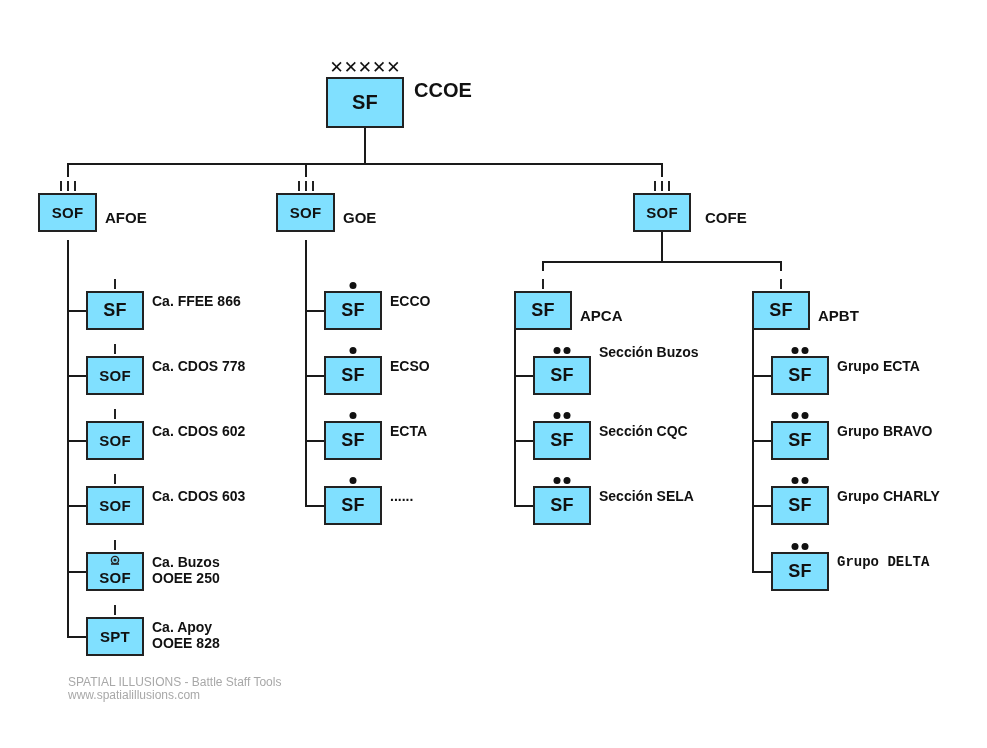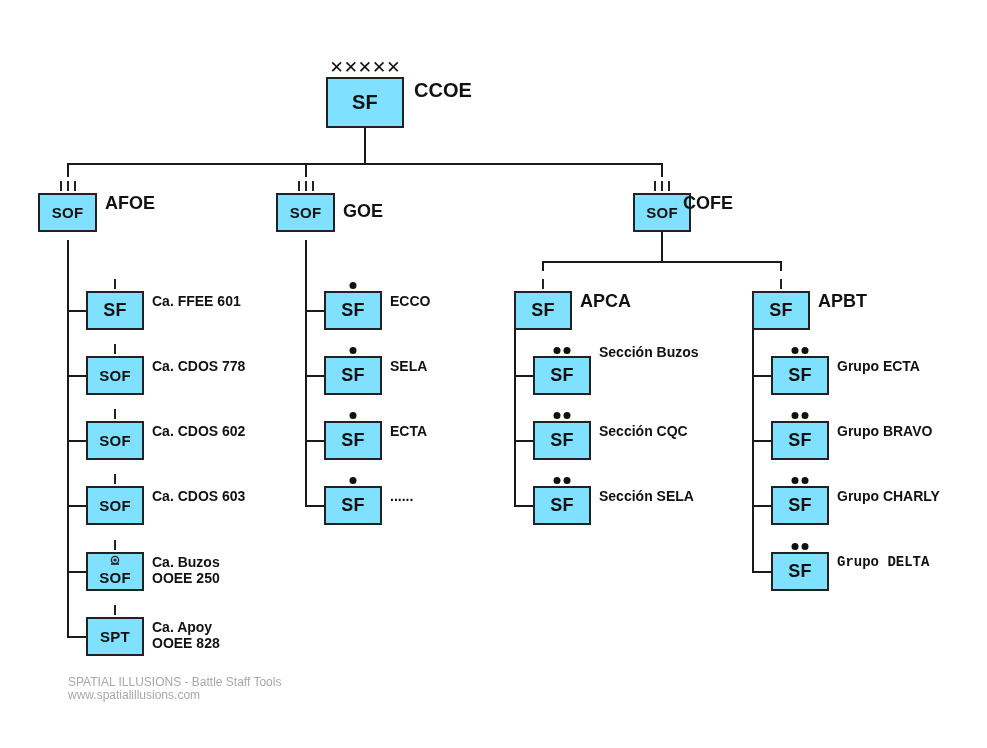--- a/index.html
+++ b/index.html
@@ -28,21 +28,21 @@
     gap: 4px; height: 12px; transform: translateX(-50%);
   }
   .echelon .bar { width: 2px; height: 10px; background: #222; }
   .echelon .dot { width: 7px; height: 7px; border-radius: 50%; background: #111; margin-bottom: 1px; }
   .echelon .x { font-size: 20px; font-weight: normal; line-height: 14px; color: #111; letter-spacing: -1px; }
   .label {
     position: absolute; font-weight: bold; color: #111; font-size: 14px; line-height: 16px;
     white-space: pre;
   }
   .label.big { font-size: 20px; line-height: 22px; }
-  .label.mid { font-size: 18px; }
+  .label.mid { font-size: 15px; margin-top: 15px; }
   .footer { position: absolute; left: 68px; top: 676px; color: #a8a8a8; font-size: 12px; line-height: 13px; }
 </style>
 </head>
 <body>
 
 <div id="chart">
     <div class="line" style="left: 364px; top: 128px; width: 2px; height: 35px;"></div>
     <div class="line" style="left: 67px; top: 163px; width: 596px; height: 2px;"></div>
     <div class="line" style="left: 67px; top: 163px; width: 2px; height: 14px;"></div>
     <div class="line" style="left: 305px; top: 163px; width: 2px; height: 14px;"></div>
@@ -89,37 +89,37 @@
     </div>
     <div class="label mid" style="left: 105px; top: 195px;">AFOE</div>
     <div class="unit" style="left: 276px; top: 193px; width: 59px; height: 39px;">
       <span class="sym">SOF</span>
     </div>
     <div class="echelon" style="left: 305.5px; top: 179px; gap: 5px;">
       <span class="bar"></span>
       <span class="bar"></span>
       <span class="bar"></span>
     </div>
-    <div class="label mid" style="left: 343px; top: 203px; text-align: center;">GOE</div>
+    <div class="label mid" style="left: 343px; top: 195px; text-align: center;">GOE</div>
     <div class="unit" style="left: 633px; top: 193px; width: 58px; height: 39px;">
       <span class="sym">SOF</span>
     </div>
     <div class="echelon" style="left: 662px; top: 179px; gap: 5px;">
       <span class="bar"></span>
       <span class="bar"></span>
       <span class="bar"></span>
     </div>
-    <div class="label mid" style="left: 683px; top: 195px;">COFE</div>
+    <div class="label mid" style="left: 705px; top: 195px;">COFE</div>
     <div class="unit sf" style="left: 86px; top: 291px; width: 58px; height: 39px;">
       <span class="sym">SF</span>
     </div>
     <div class="echelon" style="left: 115px; top: 277px;">
       <span class="bar"></span>
     </div>
-    <div class="label" style="left: 152px; top: 293px;">Ca. FFEE 601</div>
+    <div class="label" style="left: 152px; top: 293px;">Ca. FFEE 866</div>
     <div class="unit" style="left: 86px; top: 356px; width: 58px; height: 39px;">
       <span class="sym">SOF</span>
     </div>
     <div class="echelon" style="left: 115px; top: 342px;">
       <span class="bar"></span>
     </div>
     <div class="label" style="left: 152px; top: 358px;">Ca. CDOS 778</div>
     <div class="unit" style="left: 86px; top: 421px; width: 58px; height: 39px;">
       <span class="sym">SOF</span>
     </div>
@@ -161,21 +161,21 @@
     <div class="echelon" style="left: 353px; top: 278px; gap: 3px;">
       <span class="dot"></span>
     </div>
     <div class="label" style="left: 390px; top: 293px;">ECCO</div>
     <div class="unit sf" style="left: 324px; top: 356px; width: 58px; height: 39px;">
       <span class="sym">SF</span>
     </div>
     <div class="echelon" style="left: 353px; top: 343px; gap: 3px;">
       <span class="dot"></span>
     </div>
-    <div class="label" style="left: 390px; top: 358px;">SELA</div>
+    <div class="label" style="left: 390px; top: 358px;">ECSO</div>
     <div class="unit sf" style="left: 324px; top: 421px; width: 58px; height: 39px;">
       <span class="sym">SF</span>
     </div>
     <div class="echelon" style="left: 353px; top: 408px; gap: 3px;">
       <span class="dot"></span>
     </div>
     <div class="label" style="left: 390px; top: 423px;">ECTA</div>
     <div class="unit sf" style="left: 324px; top: 486px; width: 58px; height: 39px;">
       <span class="sym">SF</span>
     </div>

